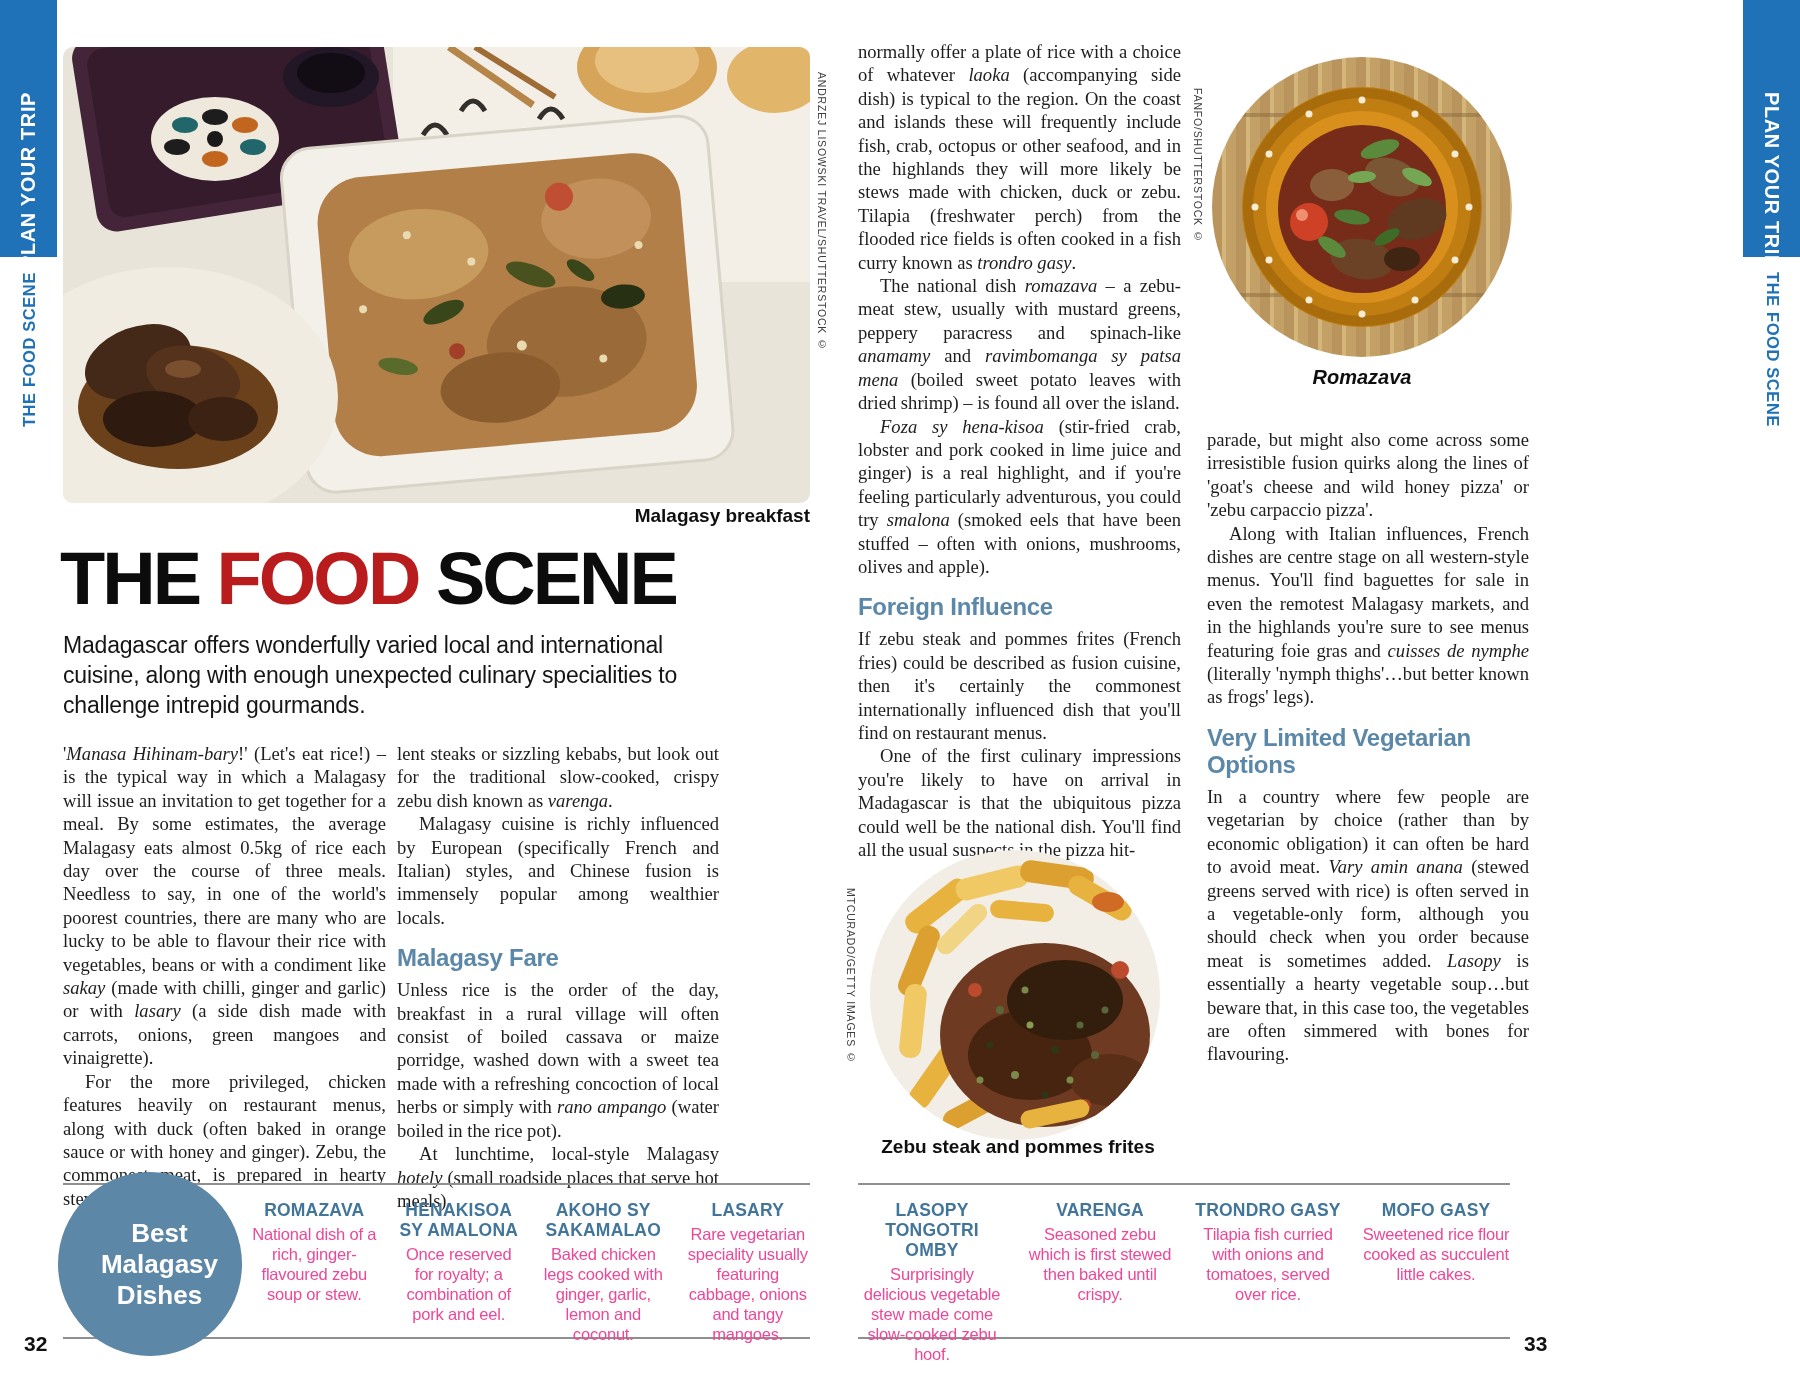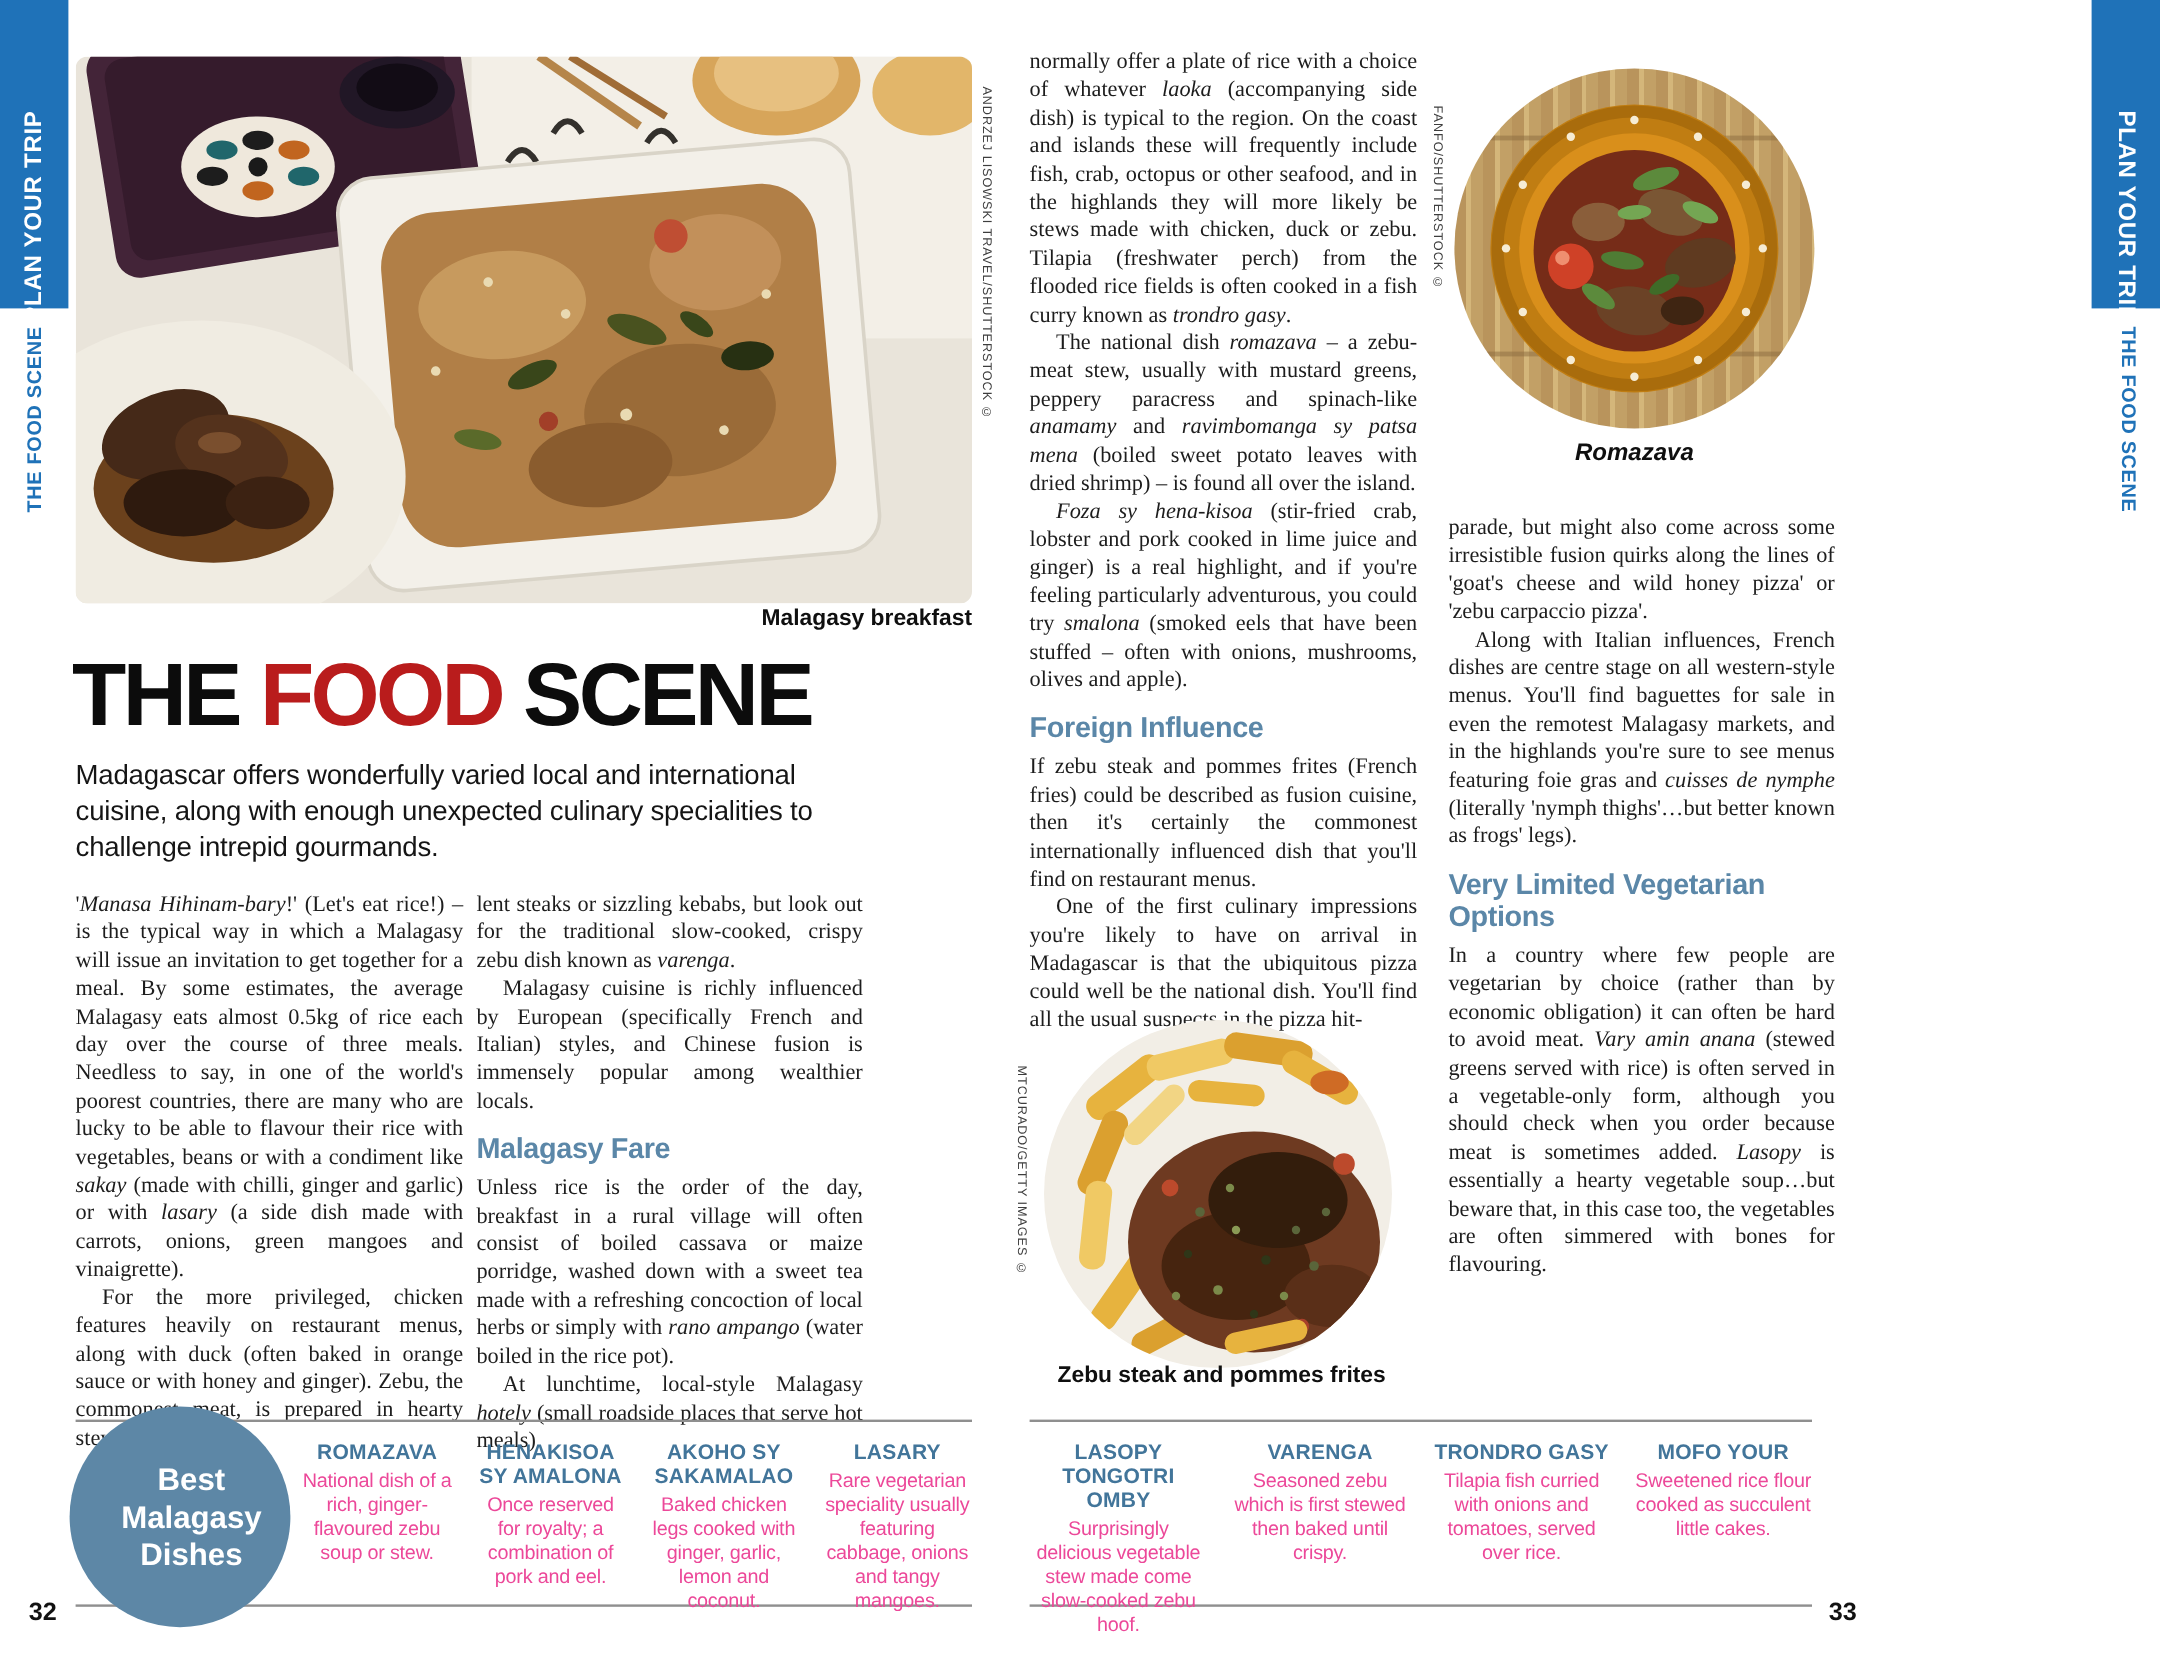--- a/index.html
+++ b/index.html
@@ -260,19 +260,19 @@
       </div>
       <div class="dish">
         <h4>VARENGA</h4>
         <p>Seasoned zebu which is first stewed then baked until crispy.</p>
       </div>
       <div class="dish">
         <h4>TRONDRO GASY</h4>
         <p>Tilapia fish curried with onions and tomatoes, served over rice.</p>
       </div>
       <div class="dish">
-        <h4>MOFO YOUR</h4>
+        <h4>MOFO GASY</h4>
         <p>Sweetened rice flour cooked as succulent little cakes.</p>
       </div>
     </div>
   <div class="pagenum" style="left:1524px;top:1332px;">33</div>
 
 </div>
 
 </body></html>

